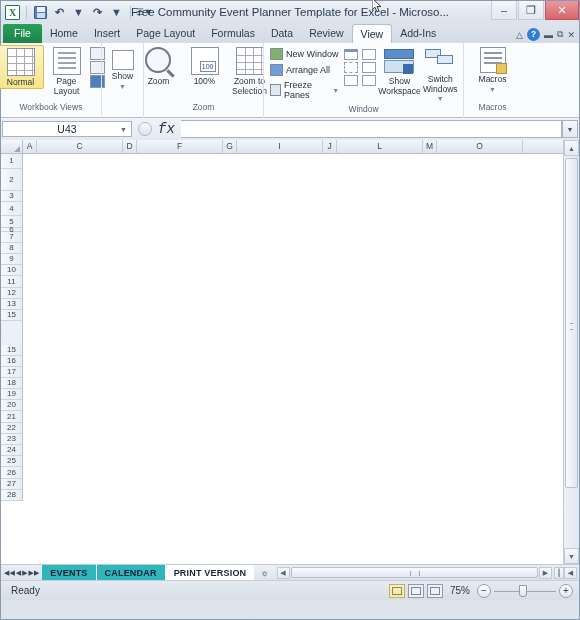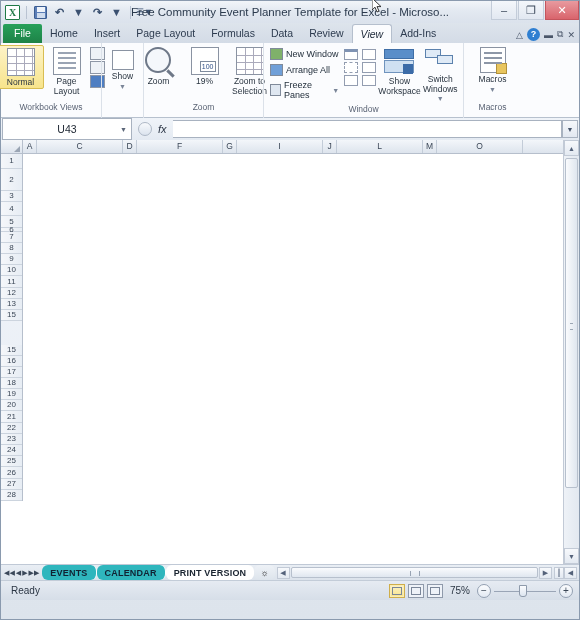--- a/index.html
+++ b/index.html
@@ -40,21 +40,21 @@
       border-color:#c4545c; color:#fff; }
 
   
   .tabstrip { height:20px; display:flex; align-items:flex-end; padding-left:2px;
      background:linear-gradient(180deg,#dde4ec,#d3dbe6); position:relative; }
   .filetab { background:linear-gradient(180deg,#27a05a,#1d8247); color:#fff;
      font-size:10.5px; padding:3px 11px 3px; border-radius:2px 2px 0 0; height:19px;
      line-height:13px; }
   .rtab { font-size:10.5px; color:#2d3b4f; padding:3px 8px; height:19px; line-height:13px;}
   .rtab.active { background:#fbfcfe; border:1px solid #b5bfcd; border-bottom:none;
-     border-radius:3px 3px 0 0; color:#1b2738;font-style:italic; }
+     border-radius:3px 3px 0 0; color:#1b2738; }
   .tab-right { margin-left:auto; display:flex; align-items:center; gap:4px; padding:0 4px 2px 0;}
   .help-ico { width:13px;height:13px;border-radius:50%;background:#2f7fd1;color:#fff;
      font-size:9px;font-weight:bold;text-align:center;line-height:13px;}
   .mini { font-size:9px;color:#4a5669; }
 
   
   .ribbon { height:75px; background:#fbfcfe; border-bottom:1px solid #b7c1ce;
      display:flex; position:relative; }
   .group { position:relative; height:75px; display:flex; flex-direction:column;
      align-items:center; padding:2px 3px 4px; }
@@ -100,28 +100,28 @@
   .sw-ico{width:30px;height:24px;position:relative;}
   .sw-ico i{position:absolute;border:1px solid #5b81ad;background:#dfeaf6;display:block;}
   .mac-ico{width:26px;height:26px;background:#fff;border:1px solid #8a93a2;position:relative;}
   .mac-ico:after{content:"";position:absolute;left:3px;top:4px;right:3px;height:2px;
      background:#8d97a7;box-shadow:0 5px 0 #8d97a7,0 10px 0 #8d97a7;}
   .mac-ico i{position:absolute;right:-2px;bottom:-2px;width:11px;height:11px;background:#e8c55e;border:1px solid #b2913a;}
 
   
   .fbar { height:22px; display:flex; align-items:center;
      background:linear-gradient(180deg,#f0f4f9,#e4eaf2); padding:0 1px; }
-  .namebox { width:130px; height:22px; background:#fff; border:1px solid #a8b2c0;
+  .namebox { width:130px; height:16px; background:#fff; border:1px solid #a8b2c0;
      display:flex; align-items:center; justify-content:center; position:relative;
      font-size:10.5px; color:#1b2430; }
   .namebox .dd { position:absolute; right:4px; font-size:7px; color:#5b6678; }
   .fb-mid { display:flex; align-items:center; gap:6px; padding:0 6px; }
   .fb-mid .circ { width:14px;height:14px;border-radius:50%;
      background:linear-gradient(180deg,#f8fafc,#dbe3ee);border:1px solid #aeb8c6;}
-  .fx { font-family:Liberation Sans, sans-serif; font-style:italic; font-size:11px; color:#2a3444;}
+  .fx { font-family:Liberation Mono, monospace; font-style:italic; font-size:14px; color:#2a3444;}
   .finput { flex:1; height:18px; background:#fff; border:1px solid #a8b2c0;
      border-left:none; }
   .fb-right { width:16px; height:18px; background:linear-gradient(180deg,#f6f8fb,#e2e8f1);
      border:1px solid #a8b2c0; display:flex;align-items:center;justify-content:center;
      font-size:7px; color:#46546a;}
 
   
   .gridwrap { position:relative; height:424px; background:#fff; display:flex; }
   .corner { width:22px; height:14px; background:linear-gradient(180deg,#f5f7fa,#dde4ed);
      border-right:1px solid #b6bfcc; border-bottom:1px solid #b6bfcc; position:relative;}
@@ -150,21 +150,21 @@
   .vthumb { position:absolute; left:1px; right:1px; background:linear-gradient(90deg,#fafbfd,#dfe6ef);
      border:1px solid #b7c0cd; border-radius:2px; }
   .vthumb:after{content:"";position:absolute;left:4px;right:4px;top:50%;height:5px;
      border-top:1px solid #9aa5b4;border-bottom:1px solid #9aa5b4;}
 
   
   .tabbar { height:16px; display:flex; align-items:center;
      background:linear-gradient(180deg,#e9eef4,#dce3ec); border-top:1px solid #c0c9d6;}
   .navbtns { display:flex; gap:1px; padding:0 3px; font-size:7px; color:#3a4759;}
   .stab { font-size:9px; padding:1px 8px 0; height:15px; line-height:14px;
-     font-family:"Liberation Sans", sans-serif;border-radius:6px; }
+     font-family:"Liberation Sans", sans-serif; }
   .stab.teal { background:#2fb6bd; color:#123; font-weight:bold; letter-spacing:.2px;
      border-right:1px solid #fff; }
   .stab.active { background:#fff; color:#1a2430; font-weight:bold; letter-spacing:.2px;}
   .stab.plus { background:linear-gradient(180deg,#eef2f7,#dde4ec); padding:1px 6px 0;}
   .hthumb { height:11px; background:linear-gradient(180deg,#fafbfd,#e0e7f0);
      border:1px solid #b7c0cd; border-radius:2px; position:relative;}
   .hthumb:after{content:"";position:absolute;top:3px;left:50%;margin-left:-4px;width:8px;height:5px;
      border-left:1px solid #98a3b3;border-right:1px solid #98a3b3;}
 
   
@@ -272,21 +272,21 @@
         <div class="bigbtn">
           <div class="gicon">
               <div class="mag"></div>
             </div>
           <span>Zoom</span>
         </div>
         <div class="bigbtn">
           <div class="gicon doc-ico">
               <span>100</span>
             </div>
-          <span>19%</span>
+          <span>100%</span>
         </div>
         <div class="bigbtn" style="width:44px">
           <div class="gicon grid-ico"></div>
           <span>Zoom to Selection</span>
         </div>
       </div>
       <div class="glabel">Zoom</div>
     </div>
 
     <div class="group" style="width:200px">

